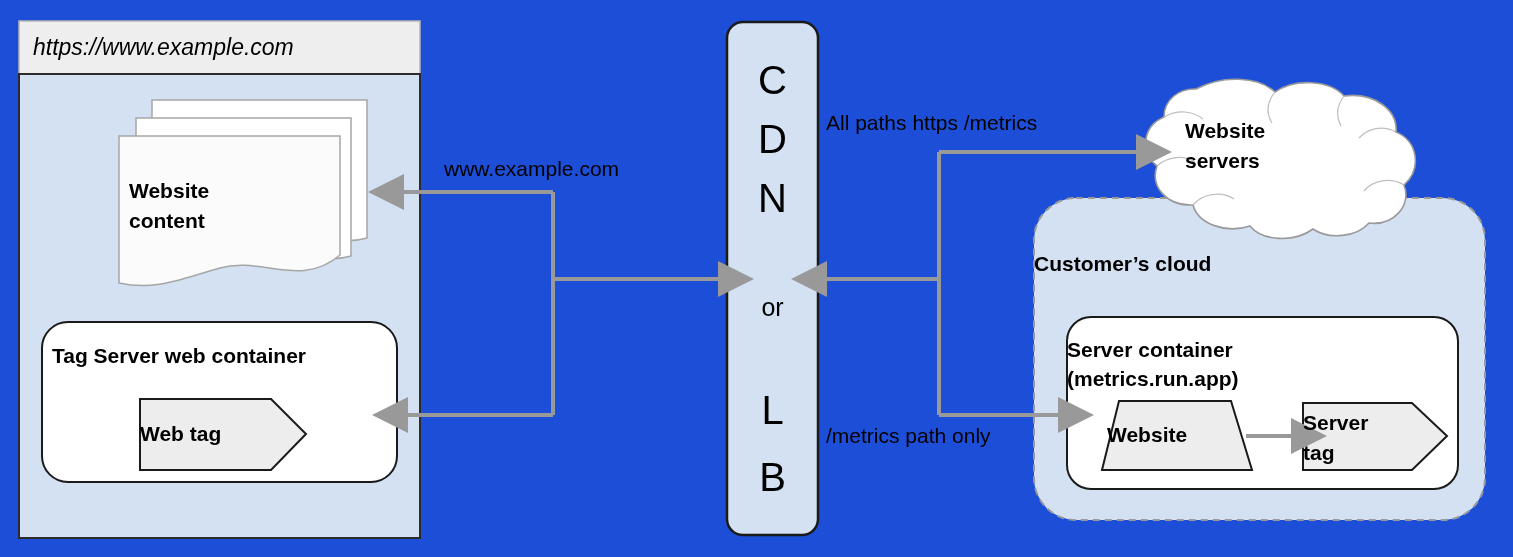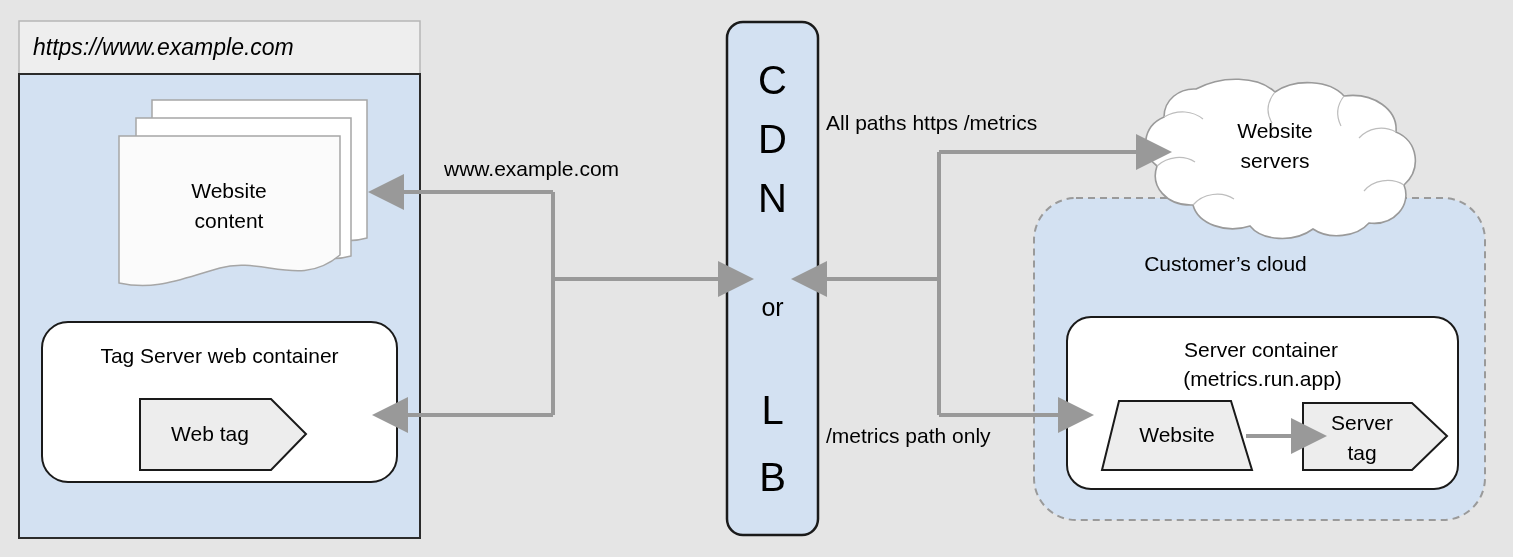--- a/index.html
+++ b/index.html
@@ -8,41 +8,41 @@
     padding: 0;
     background: #ffffff;
   }
   body {
     font-family: "Liberation Sans", sans-serif;
   }
   #canvas {
     position: relative;
     width: 1513px;
     height: 557px;
-    background: #e5e5e5;
+    background: #1d4ed8;
     overflow: hidden;
   }
   svg.layer {
     position: absolute;
     left: 0;
     top: 0;
     width: 1513px;
     height: 557px;
     overflow: visible;
   }
   .lbl {
     position: absolute;
     color: #000000;
     font-size: 21px;
     line-height: 26px;
     white-space: pre;
     font-family: "Liberation Sans", sans-serif;
   }
   .lbl.ctr {
-    text-align: center;
+    font-weight: bold;
   }
   .url-text {
     font-style: italic;
     font-size: 23px;
   }
   .big-letter {
     font-size: 40px;
     line-height: 44px;
     font-weight: normal;
     text-align: center;

